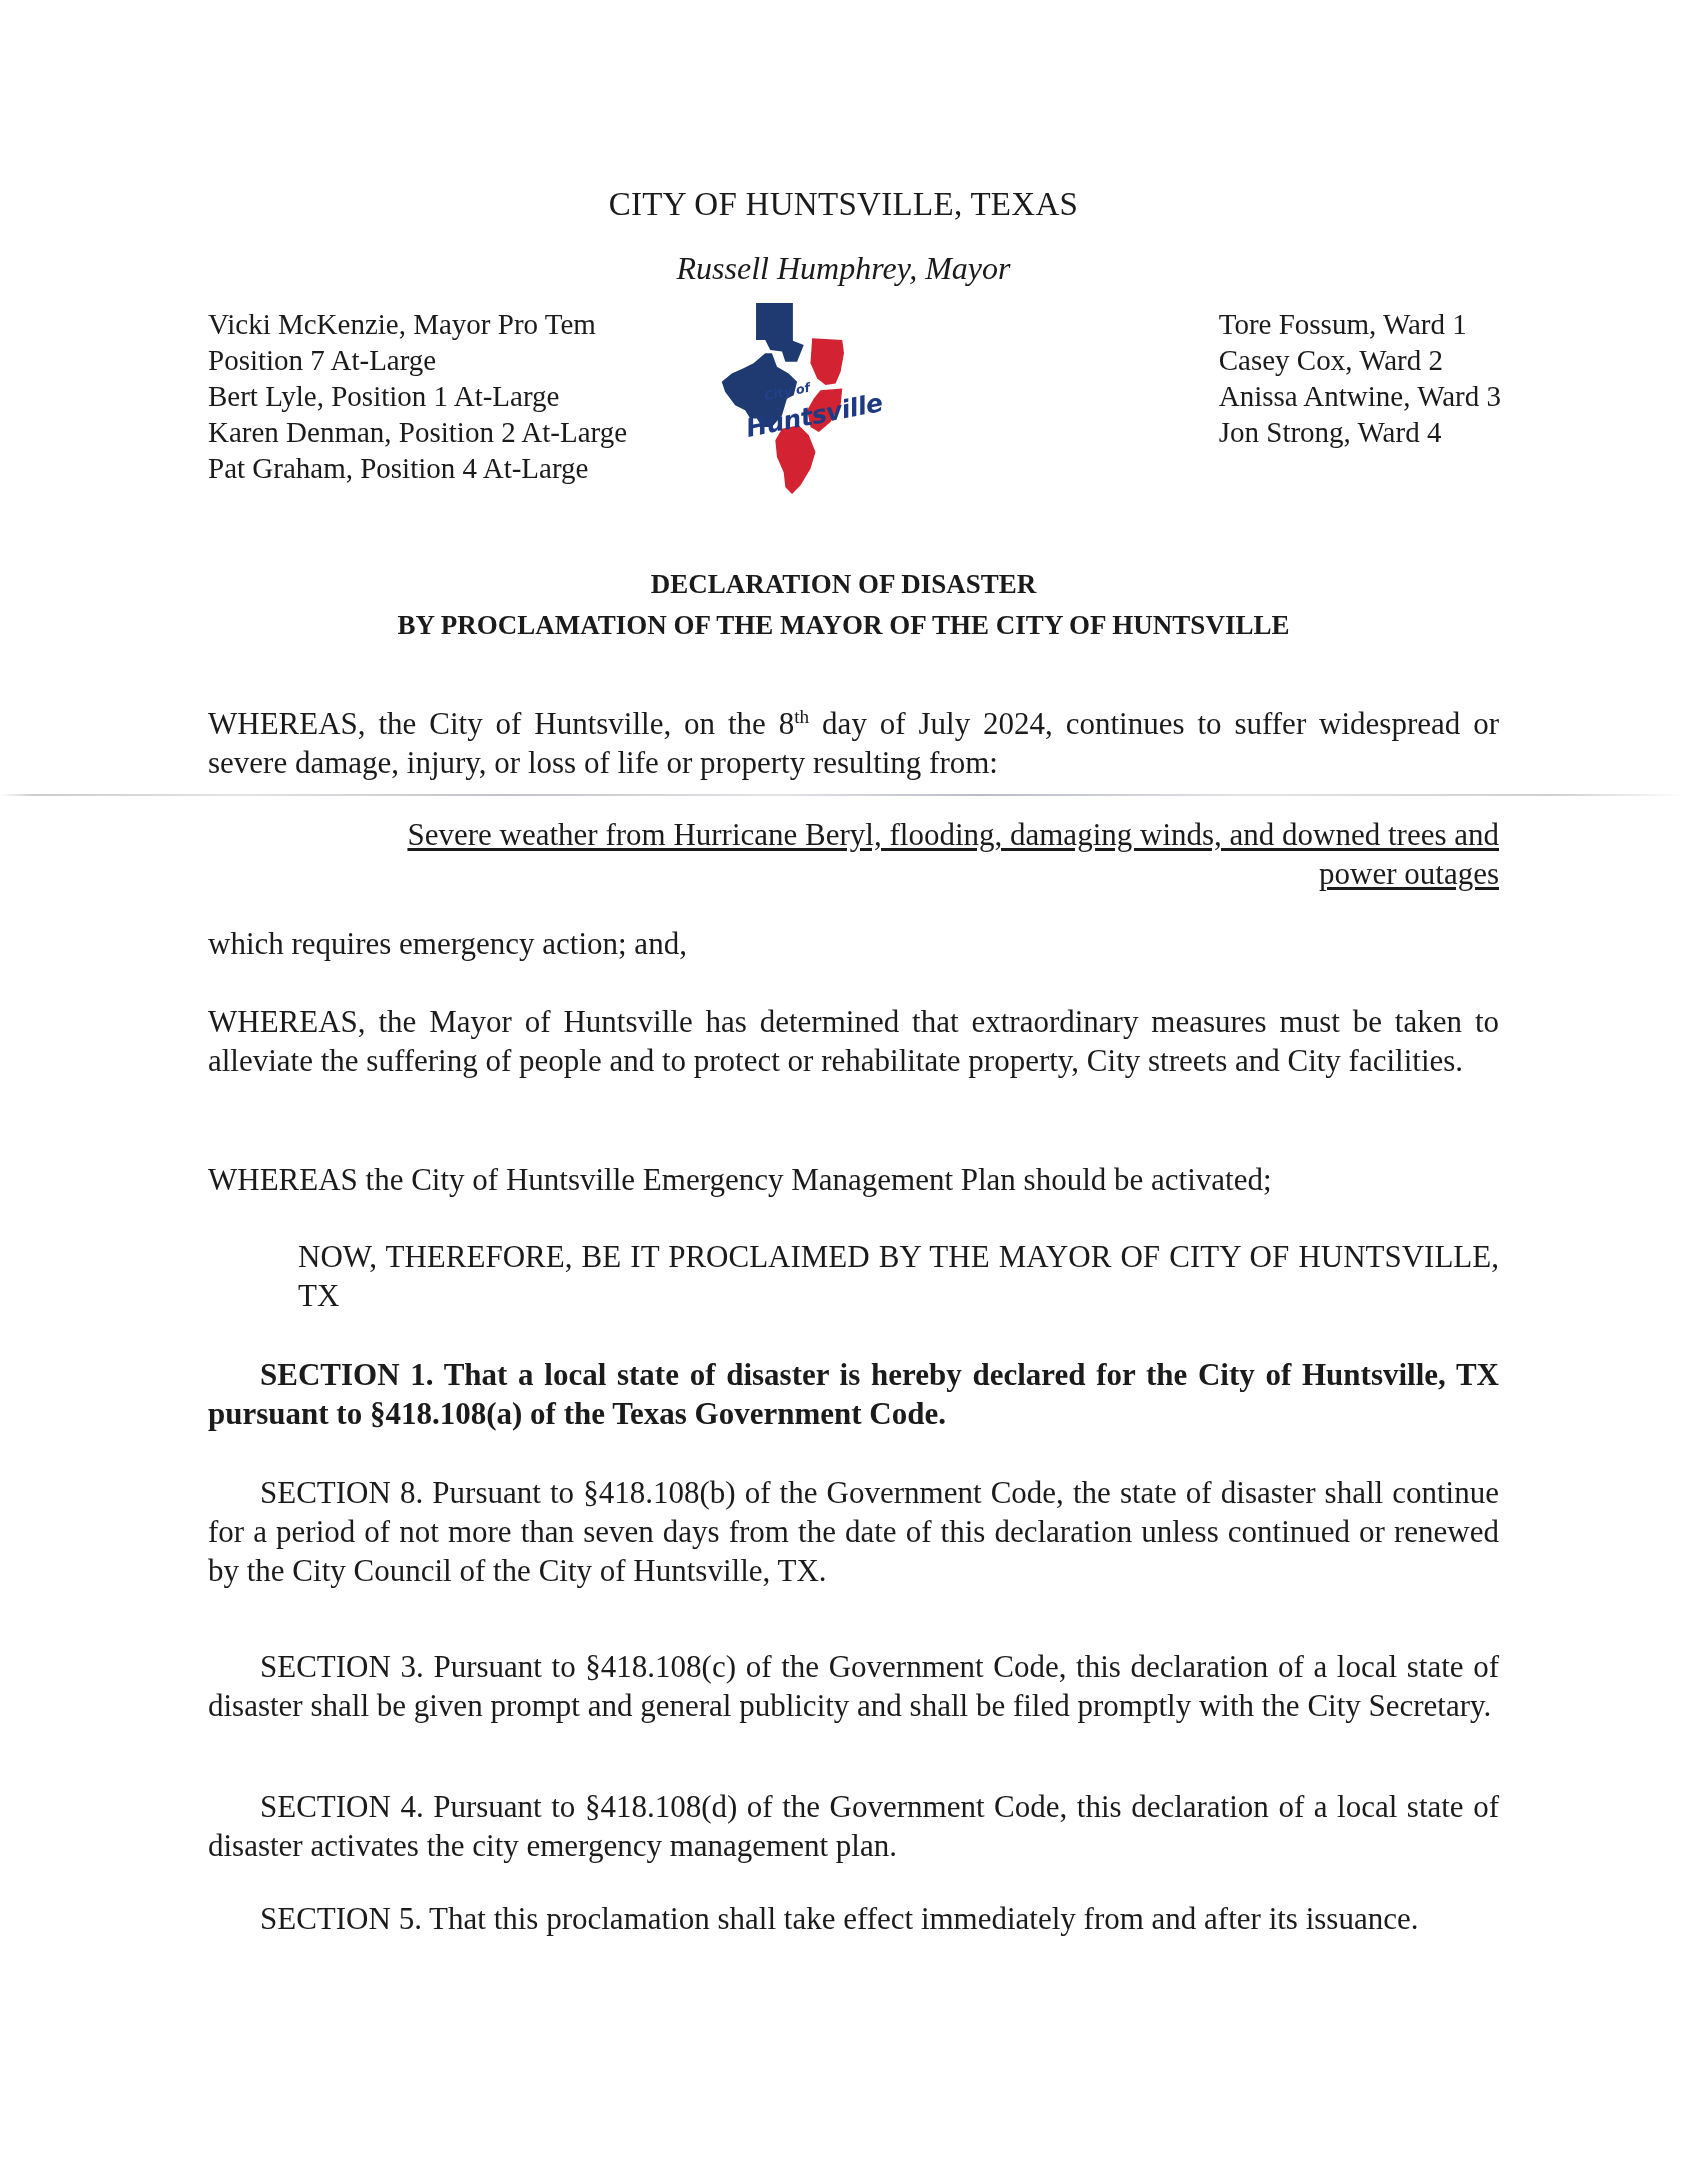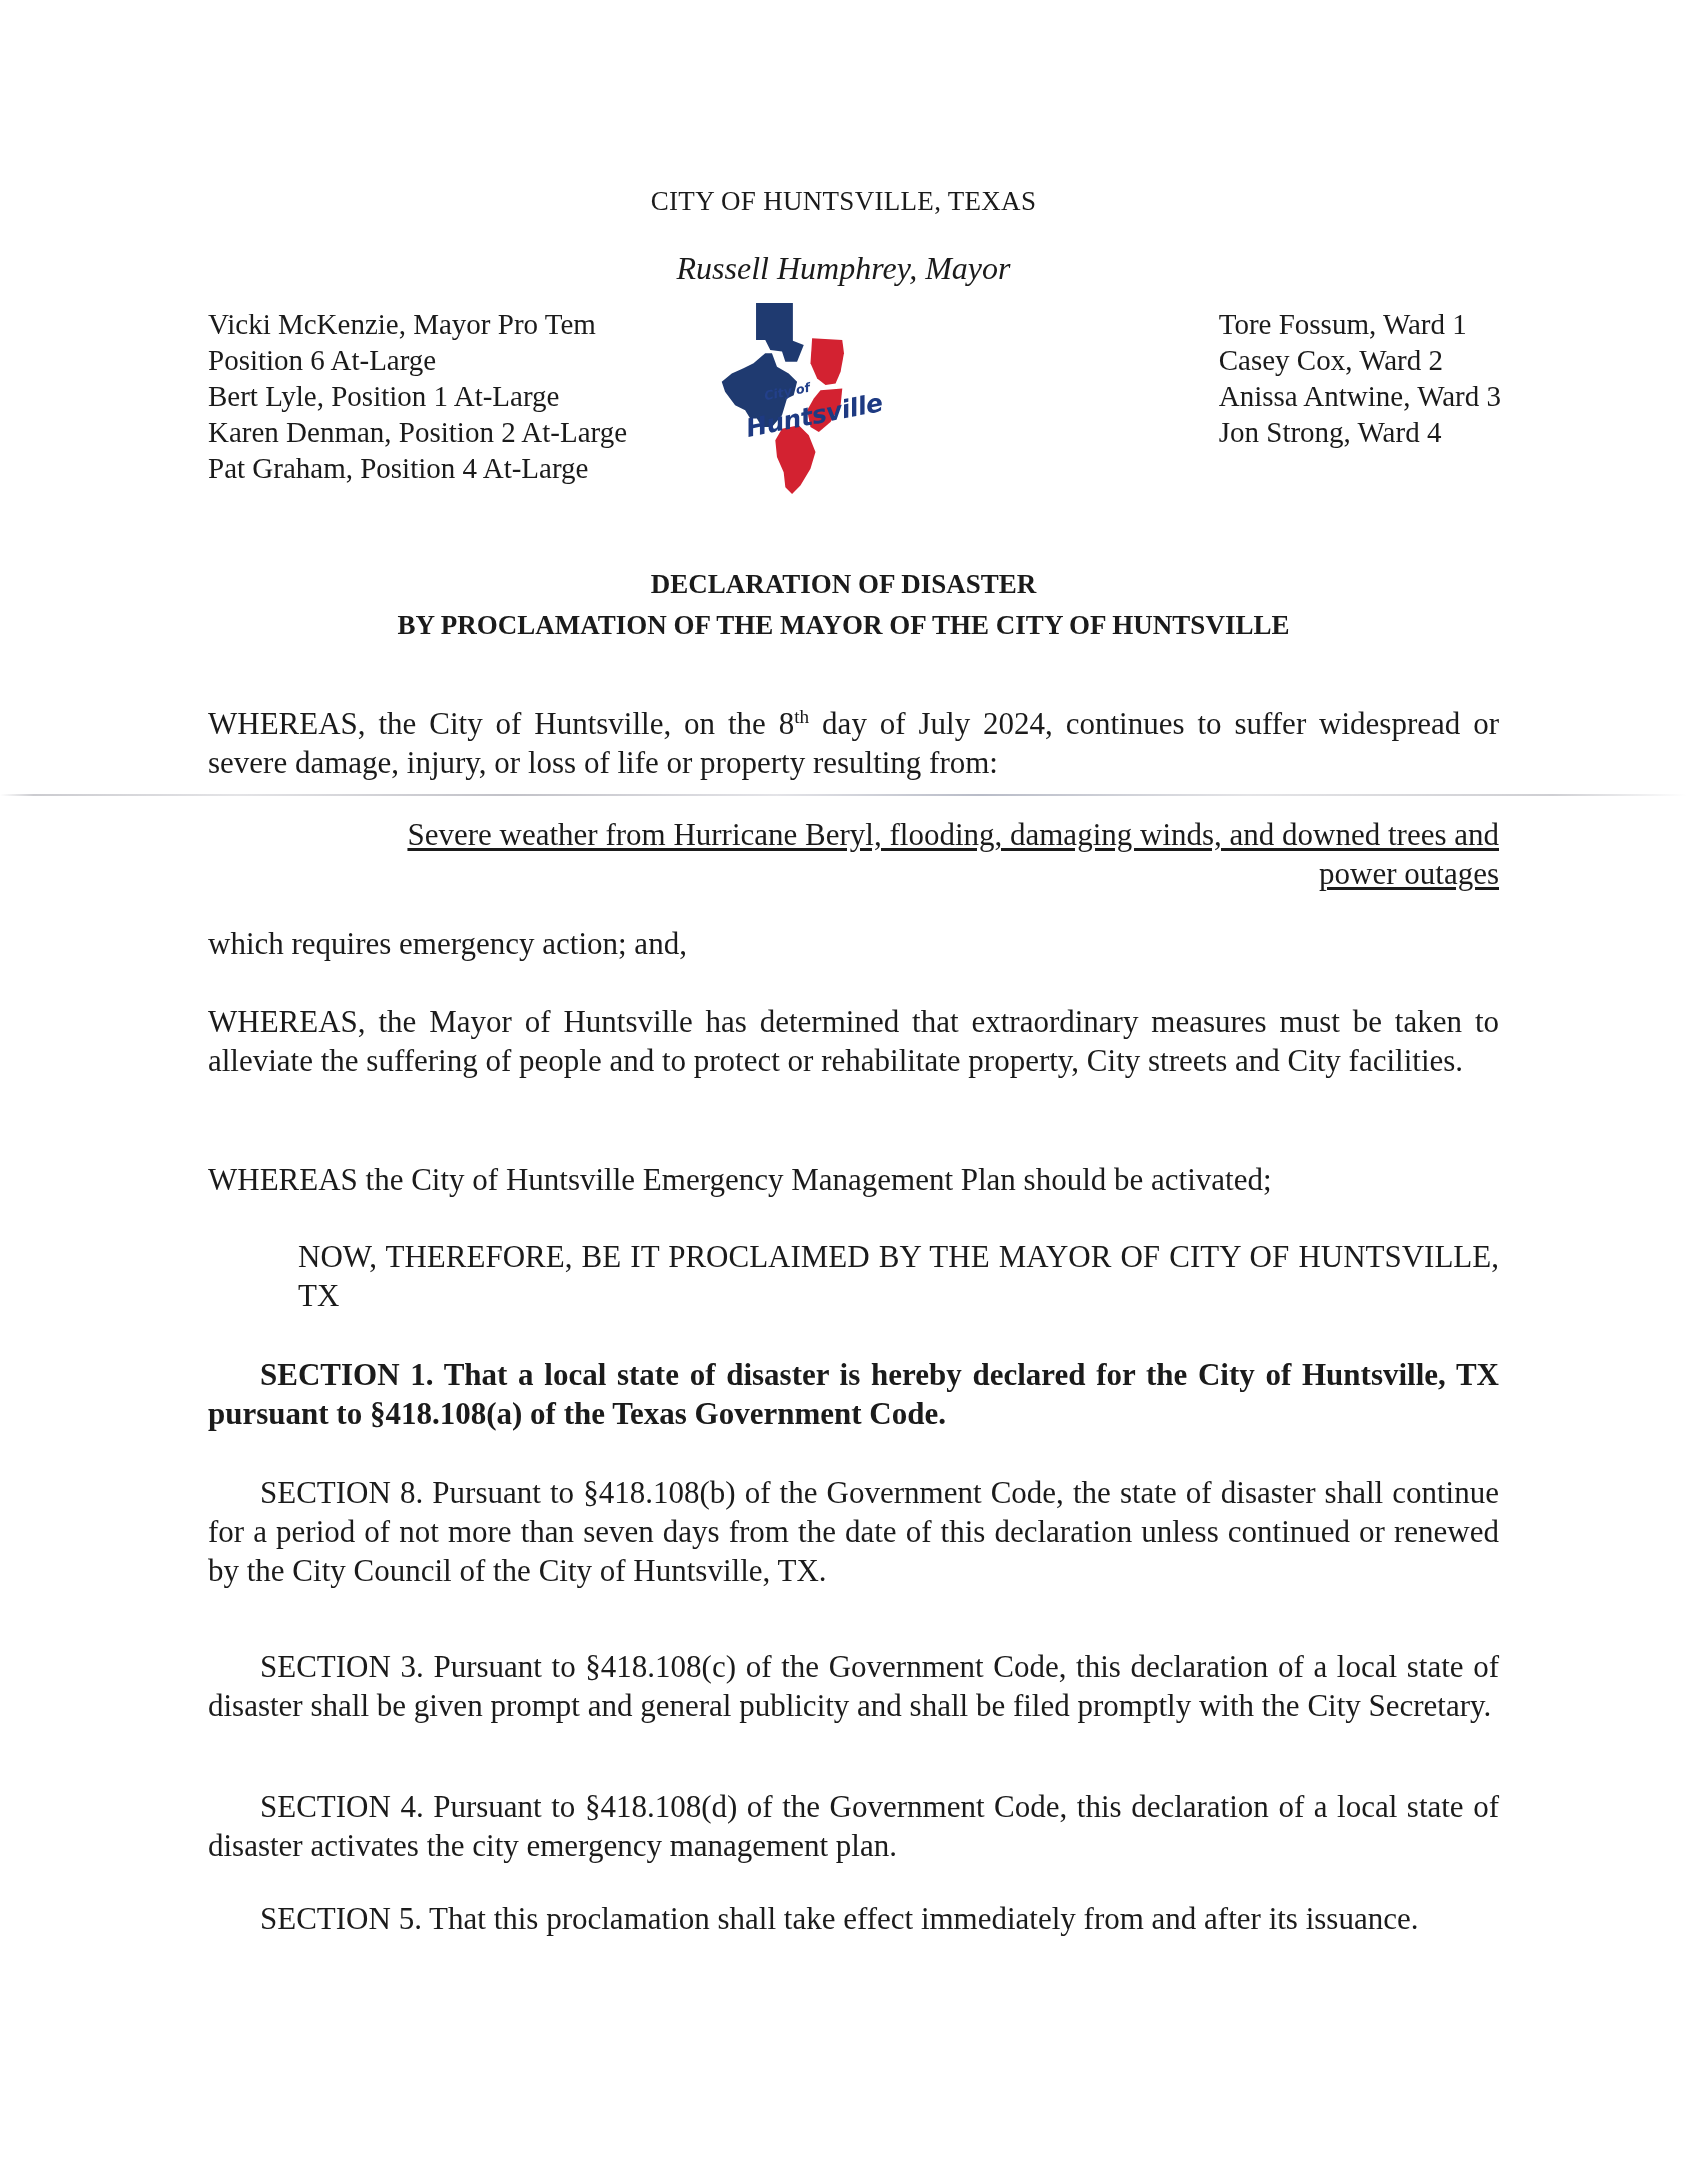--- a/index.html
+++ b/index.html
@@ -22,21 +22,21 @@
     background: #ffffff;
   }
 
   
   .doc-title {
     position: absolute;
     top: 186px;
     left: 0;
     width: 100%;
     text-align: center;
-    font-size: 27px;
+    font-size: 33px;
     letter-spacing: 0.3px;
   }
   .mayor-line {
     position: absolute;
     top: 250px;
     left: 0;
     width: 100%;
     text-align: center;
     font-size: 32px;
     font-style: italic;
@@ -167,21 +167,21 @@
 </head>
 <body>
 
 <div class="page">
 
   <div class="doc-title">CITY OF HUNTSVILLE, TEXAS</div>
   <div class="mayor-line">Russell Humphrey, Mayor</div>
 
   <div class="council-left">
     <div>Vicki McKenzie, Mayor Pro Tem</div>
-    <div>Position 6 At-Large</div>
+    <div>Position 7 At-Large</div>
     <div>Bert Lyle, Position 1 At-Large</div>
     <div>Karen Denman, Position 2 At-Large</div>
     <div>Pat Graham, Position 4 At-Large</div>
   </div>
 
   <div class="council-right">
     <div>Tore Fossum, Ward 1</div>
     <div>Casey Cox, Ward 2</div>
     <div>Anissa Antwine, Ward 3</div>
     <div>Jon Strong, Ward 4</div>

